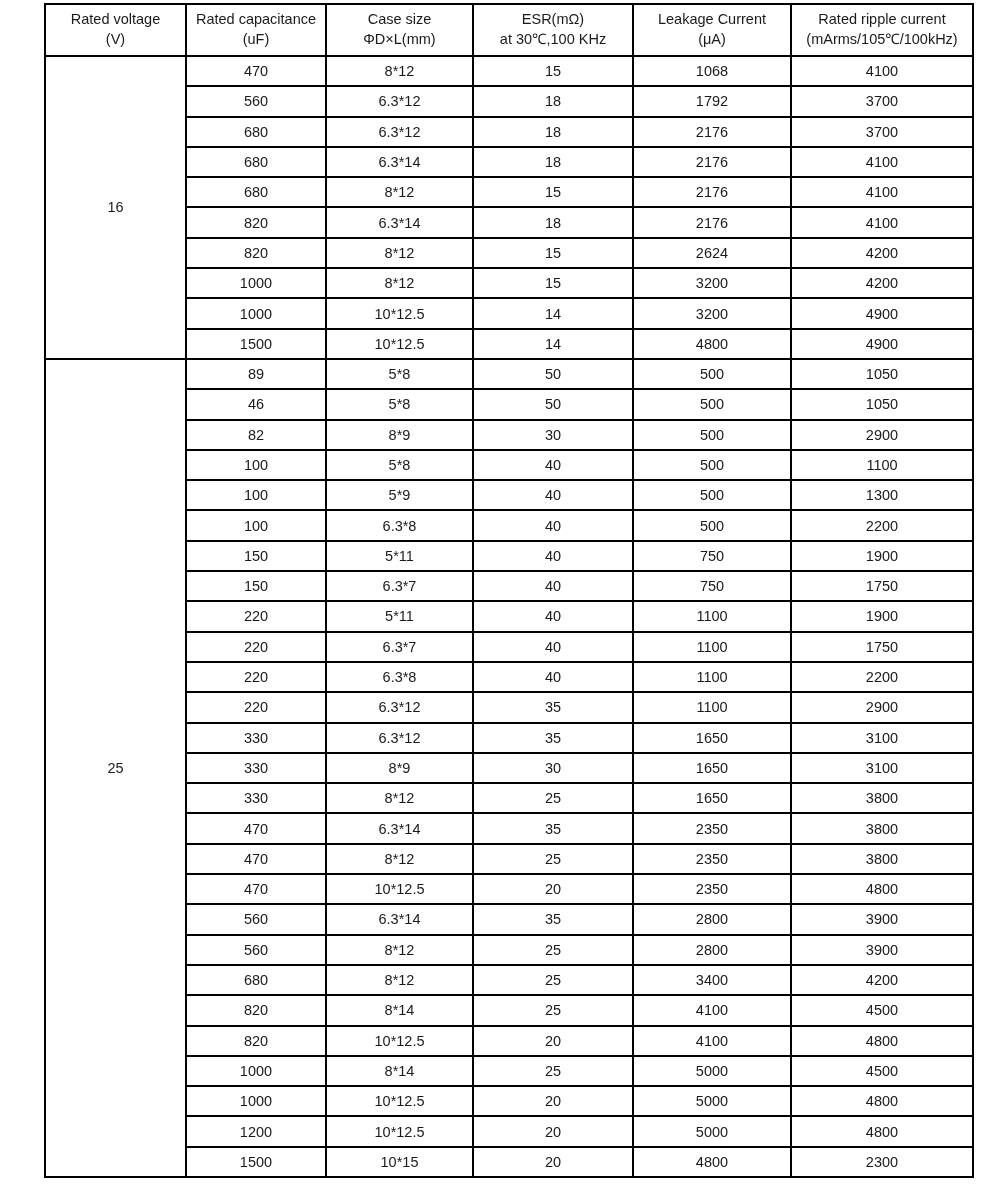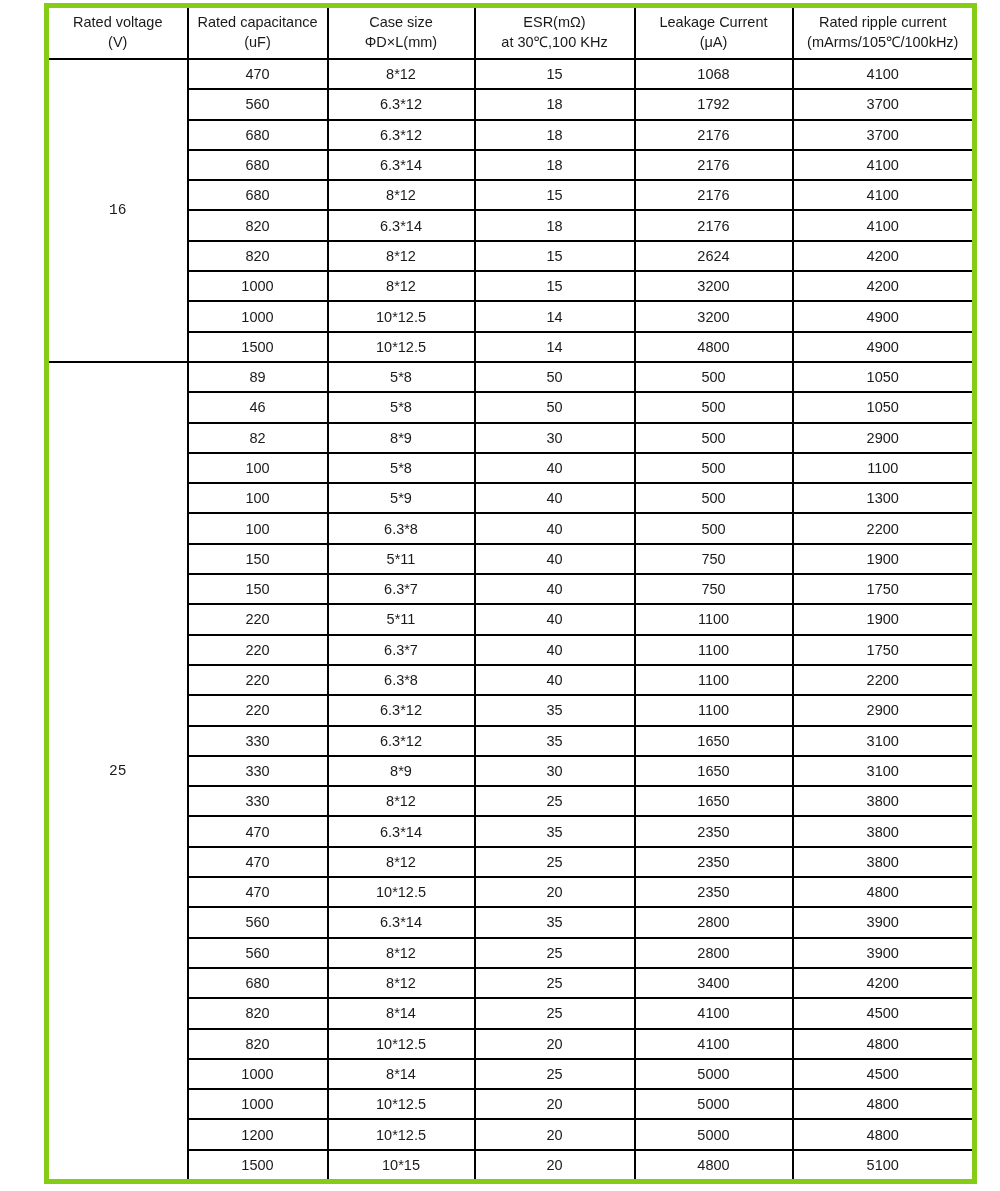--- a/index.html
+++ b/index.html
@@ -15,21 +15,21 @@
     background: #ffffff;
     overflow: hidden;
   }
   table.spec-table {
     position: absolute;
     left: 44px;
     top: 3px;
     width: 928px;
     border-collapse: collapse;
     table-layout: fixed;
-    border: 5px solid #84cc16;
+    border: 1px solid #84cc16;
   }
   .spec-table th, .spec-table td {
     border: 2px solid #000000;
     text-align: center;
     vertical-align: middle;
     padding: 0 2px;
     color: #1a1a1a;
     font-weight: 400;
     overflow: hidden;
   }
@@ -38,21 +38,20 @@
     font-size: 14.5px;
     line-height: 1.35;
     font-weight: 400;
   }
   .spec-table td {
     height: 28.3px;
     font-size: 14.5px;
   }
   .spec-table td.voltage-cell {
     font-size: 14.5px;
-    font-family: Liberation Mono, monospace;
   }
 </style>
 </head>
 <body>
 
 <div class="page">
   <table class="spec-table">
     <colgroup>
       <col style="width:141px">
       <col style="width:140px">
@@ -342,17 +341,17 @@
           <td>10*12.5</td>
           <td>20</td>
           <td>5000</td>
           <td>4800</td>
         </tr>
         <tr>
           <td>1500</td>
           <td>10*15</td>
           <td>20</td>
           <td>4800</td>
-          <td>5100</td>
+          <td>2300</td>
         </tr>
       </tbody>
   </table>
 </div>
 
 </body></html>

